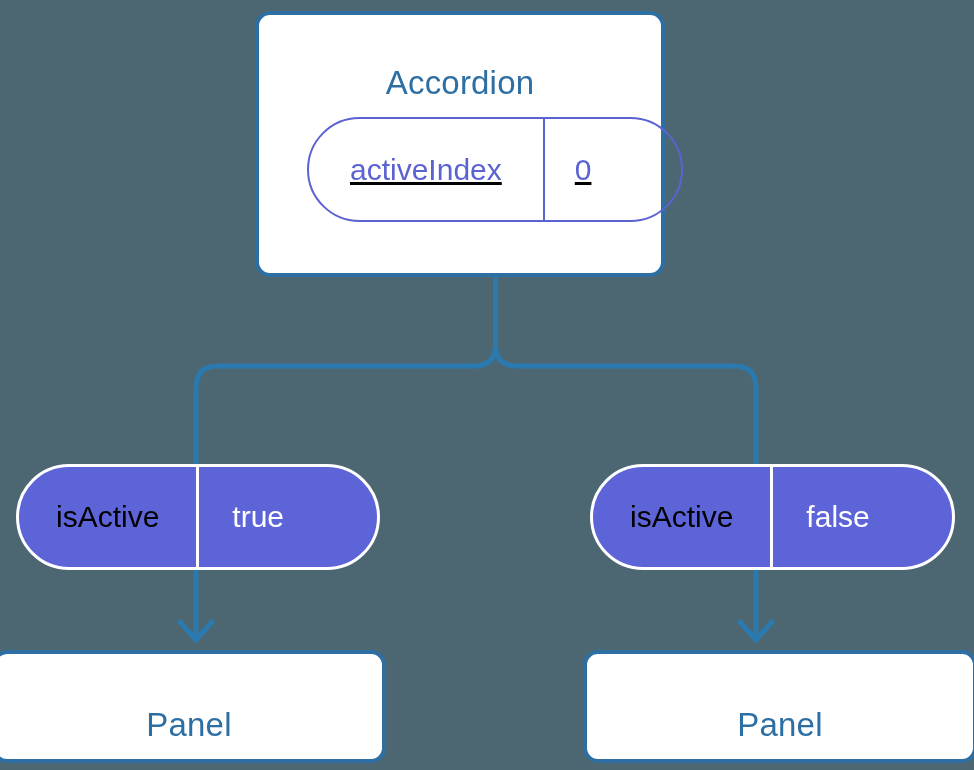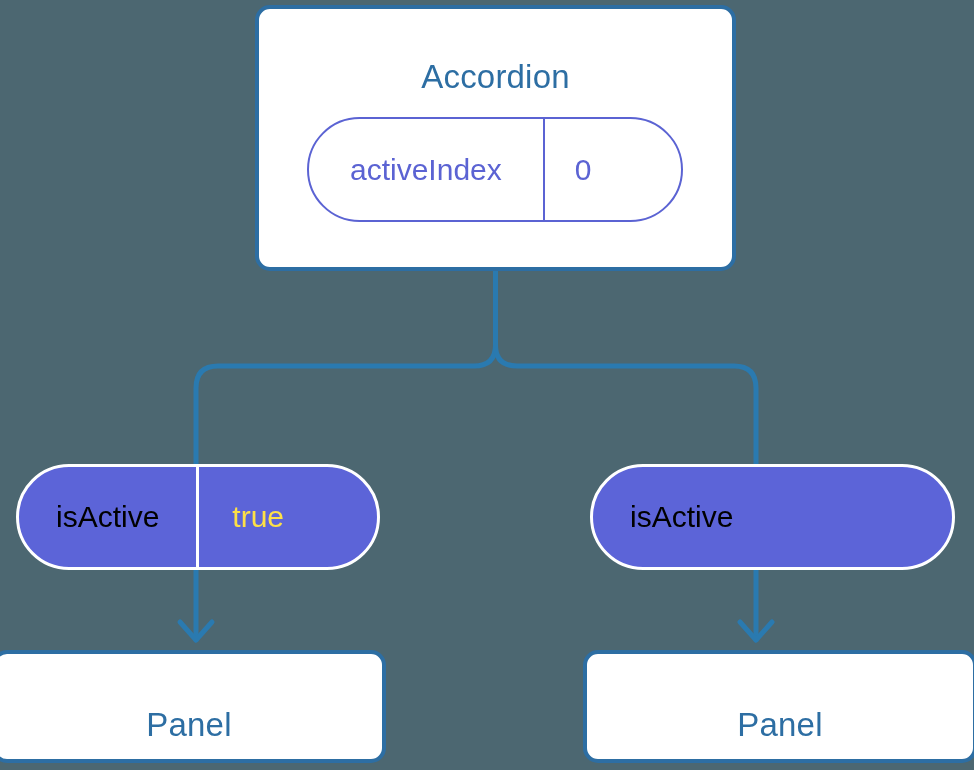--- a/index.html
+++ b/index.html
@@ -44,22 +44,22 @@
     font-weight: 400;
     letter-spacing: 0.2px;
     text-align: center;
     white-space: nowrap;
     margin-top: 36px;
   }
 
   
   #root-card {
     left: 255px;
-    top: 5px;
-    width: 481px;
+    top: 11px;
+    width: 410px;
     height: 266px;
   }
   #root-card .card-title {
     margin-top: 49px;
   }
 
   
   .panel-card {
     height: 113px;
     display: flex;
@@ -109,33 +109,34 @@
   .pill-outline .pill-val {
     color: #5b63d3;
     padding: 0 30px;
     border-left: 2px solid #5b63d3;
   }
   #pill-active-index {
     left: 307px;
     top: 117px;
     width: 376px;
     height: 105px;
+    text-decoration: underline;
   }
 
   
   .pill-filled {
     background: #5c64d8;
     border: 3px solid #ffffff;
   }
   .pill-filled .pill-key {
     color: #000000;
     padding: 0 37px;
   }
   .pill-filled .pill-val {
-    color: #fde047;
+    color: #ffffff;
     padding: 0 33px;
     border-left: 3px solid #ffffff;
   }
   #pill-is-active-true {
     left: 16px;
     top: 464px;
     width: 364px;
     height: 106px;
   }
   #pill-is-active-false {
@@ -175,19 +176,20 @@
     <div class="pill-key">isActive</div>
     <div class="pill-val">true</div>
   </div>
 
   <div class="card panel-card" id="panel-left">
     <div class="card-title">Panel</div>
   </div>
 
   <div class="pill pill-filled" id="pill-is-active-false">
     <div class="pill-key">isActive</div>
+    <div class="pill-val">false</div>
   </div>
 
   <div class="card panel-card" id="panel-right">
     <div class="card-title">Panel</div>
   </div>
 
 </div>
 
 </body></html>

